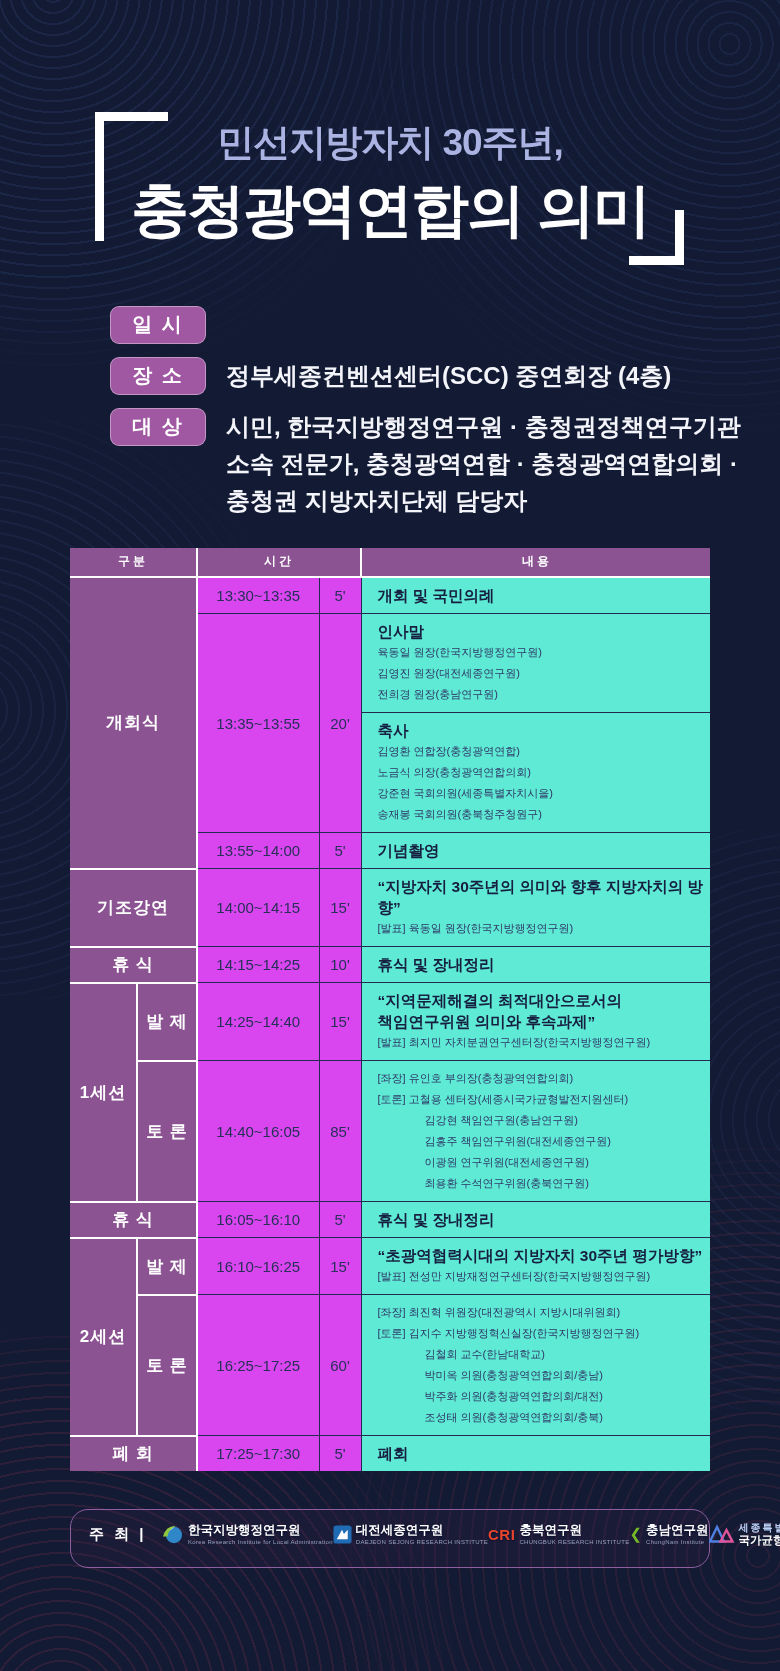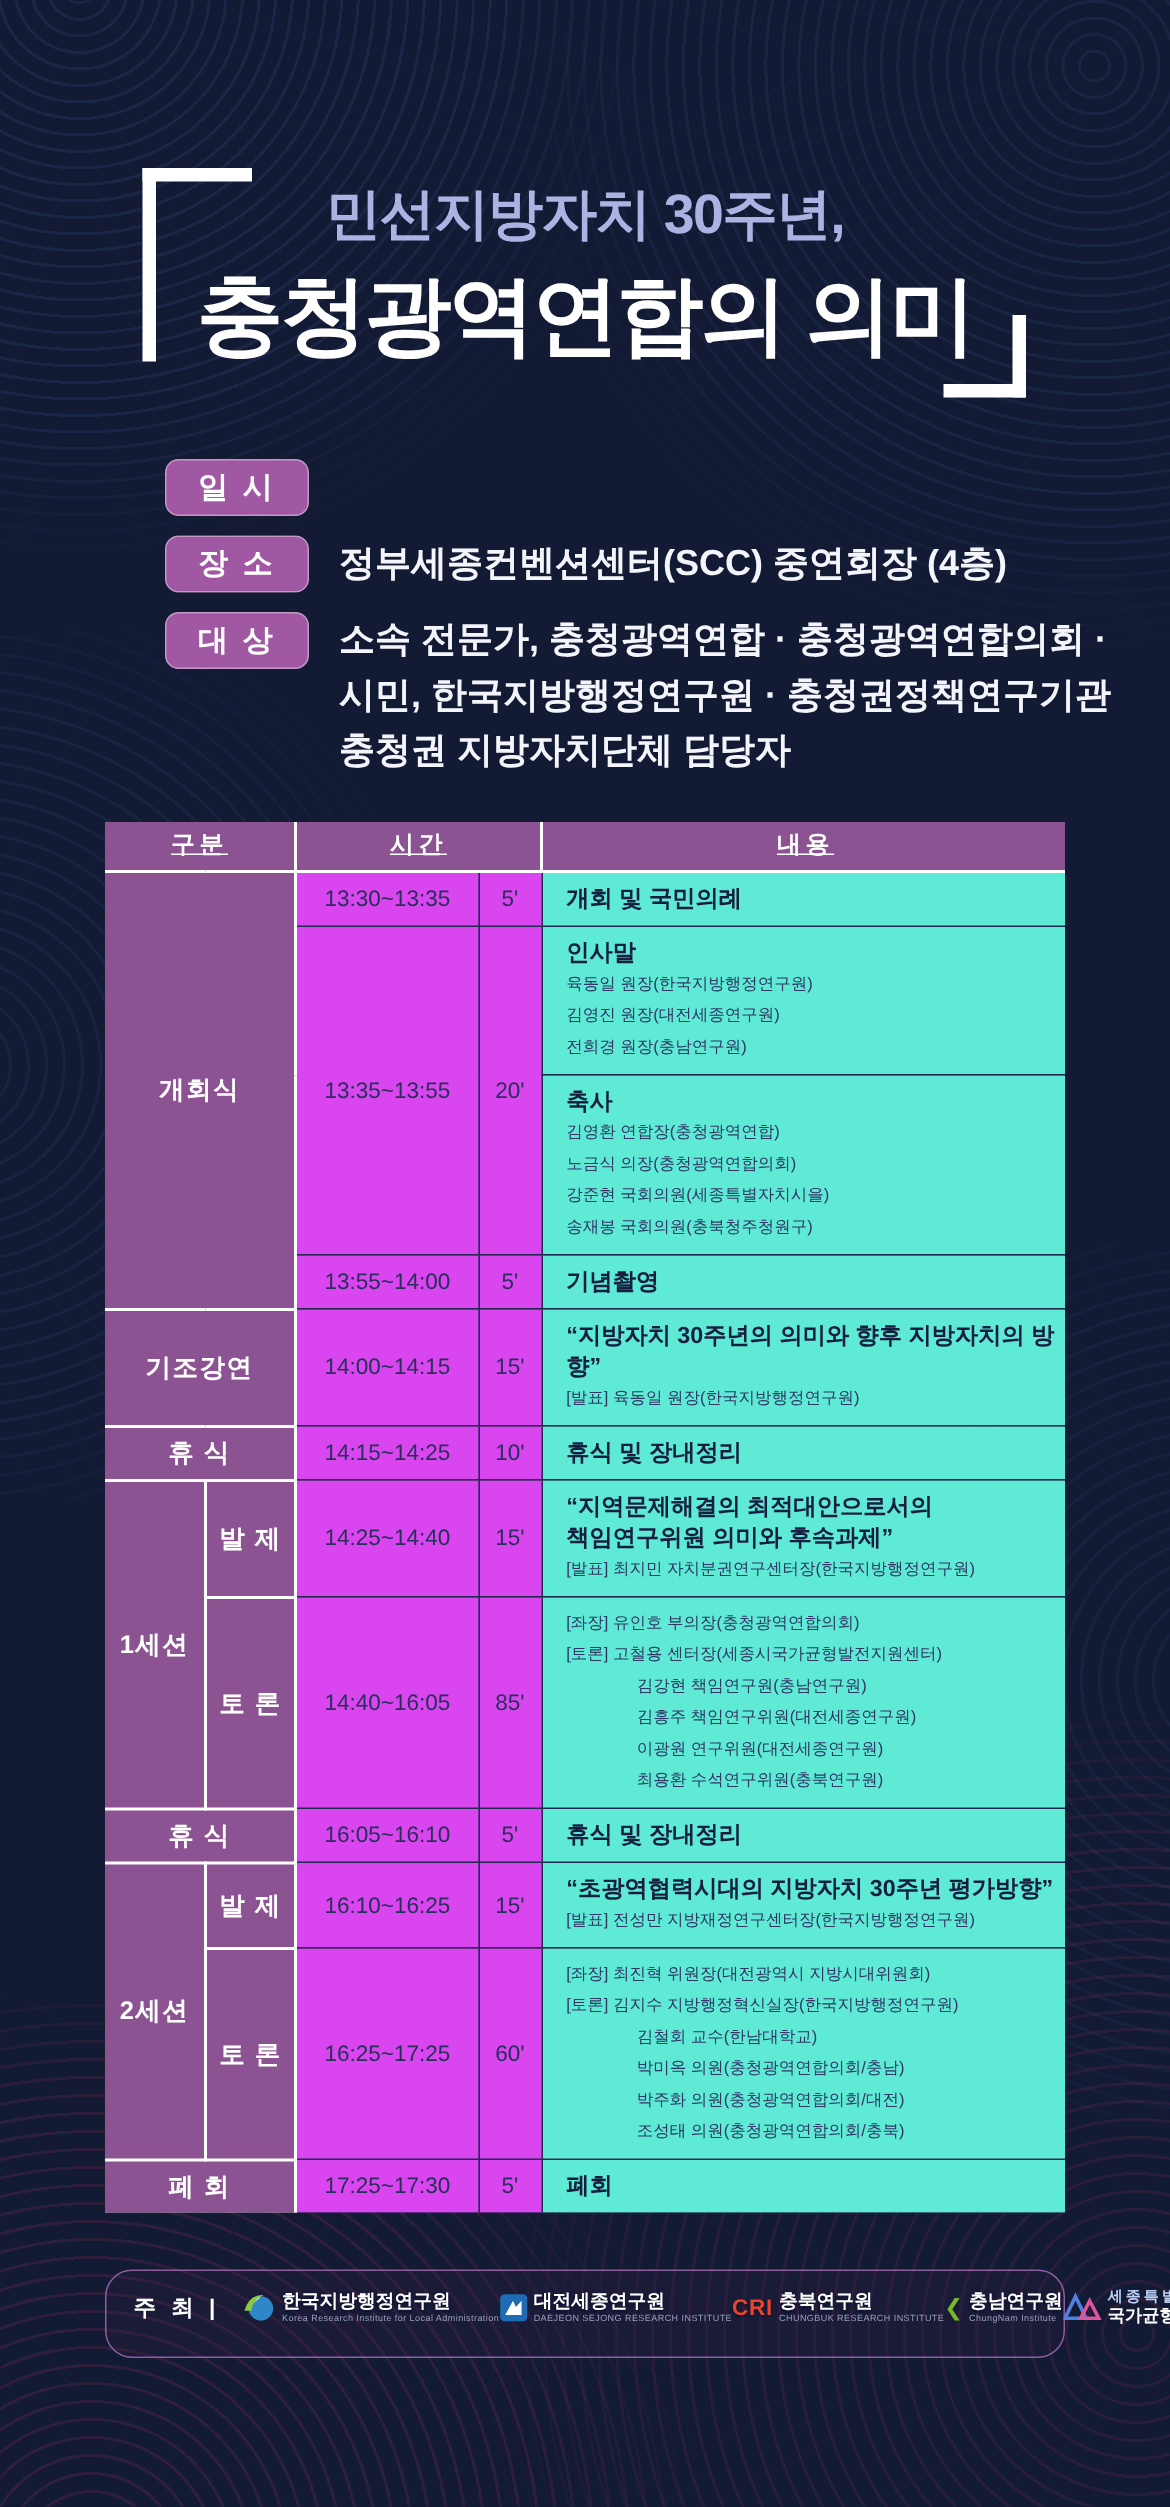--- a/index.html
+++ b/index.html
@@ -53,21 +53,21 @@
   .info-text{margin-left:20px;color:#f4f5fa;font-size:24px;font-weight:bold;line-height:37px;}
 
   
   .main-area{position:absolute;top:548px;left:70px;width:640px;z-index:2;}
   .band{background:#b6b2d8;color:#1c2146;font-weight:bold;font-size:19px;letter-spacing:2px;
     text-align:center;border-radius:10px 10px 0 0;padding:6px 0 7px;}
   .table-clip{overflow:hidden;}
   table.sched{border-collapse:collapse;width:644px;margin:-2px;table-layout:fixed;}
   .pc{background:#8c5392;border:2px solid #ffffff;color:#fff;font-weight:bold;font-size:17px;
     text-align:center;letter-spacing:1px;}
-  .hc{font-size:16px;letter-spacing:3px;padding:5px 0 6px;text-decoration:underline;}
+  .hc{font-size:12px;letter-spacing:3px;padding:5px 0 6px;}
   .wc{background:#d946ef;border:1.5px solid #232a4f;color:#273058;font-size:15px;
     text-align:center;padding:4px 0;}
   .cc{background:#5eead4;border:1.5px solid #232a4f;text-align:left;padding:7px 4px 7px 16px;}
   .ct{font-weight:bold;color:#161f40;font-size:15.5px;line-height:21px;}
   .cl{color:#2e3766;font-size:11px;line-height:21px;}
   .indent{padding-left:47px;}
 
   
   .footer-box{margin-top:38px;border:1.5px solid #8d5fa0;border-radius:18px;
     background:rgba(58,35,80,.18);padding:13px 18px 11px;}
@@ -105,22 +105,22 @@
   <div class="info-row">
     <div class="info-badge">일 시</div>
   </div>
   <div class="info-row">
     <div class="info-badge">장 소</div>
     <div class="info-text">정부세종컨벤션센터(SCC) 중연회장 (4층)</div>
   </div>
   <div class="info-row">
     <div class="info-badge">대 상</div>
     <div class="info-text">
+      <div>시민, 한국지방행정연구원 · 충청권정책연구기관</div>
       <div>소속 전문가, 충청광역연합 · 충청광역연합의회 ·</div>
-      <div>시민, 한국지방행정연구원 · 충청권정책연구기관</div>
       <div>충청권 지방자치단체 담당자</div>
     </div>
   </div>
 </div>
 
 <div class="main-area">
 
   <div class="table-clip">
     <table class="sched">
       <colgroup>

